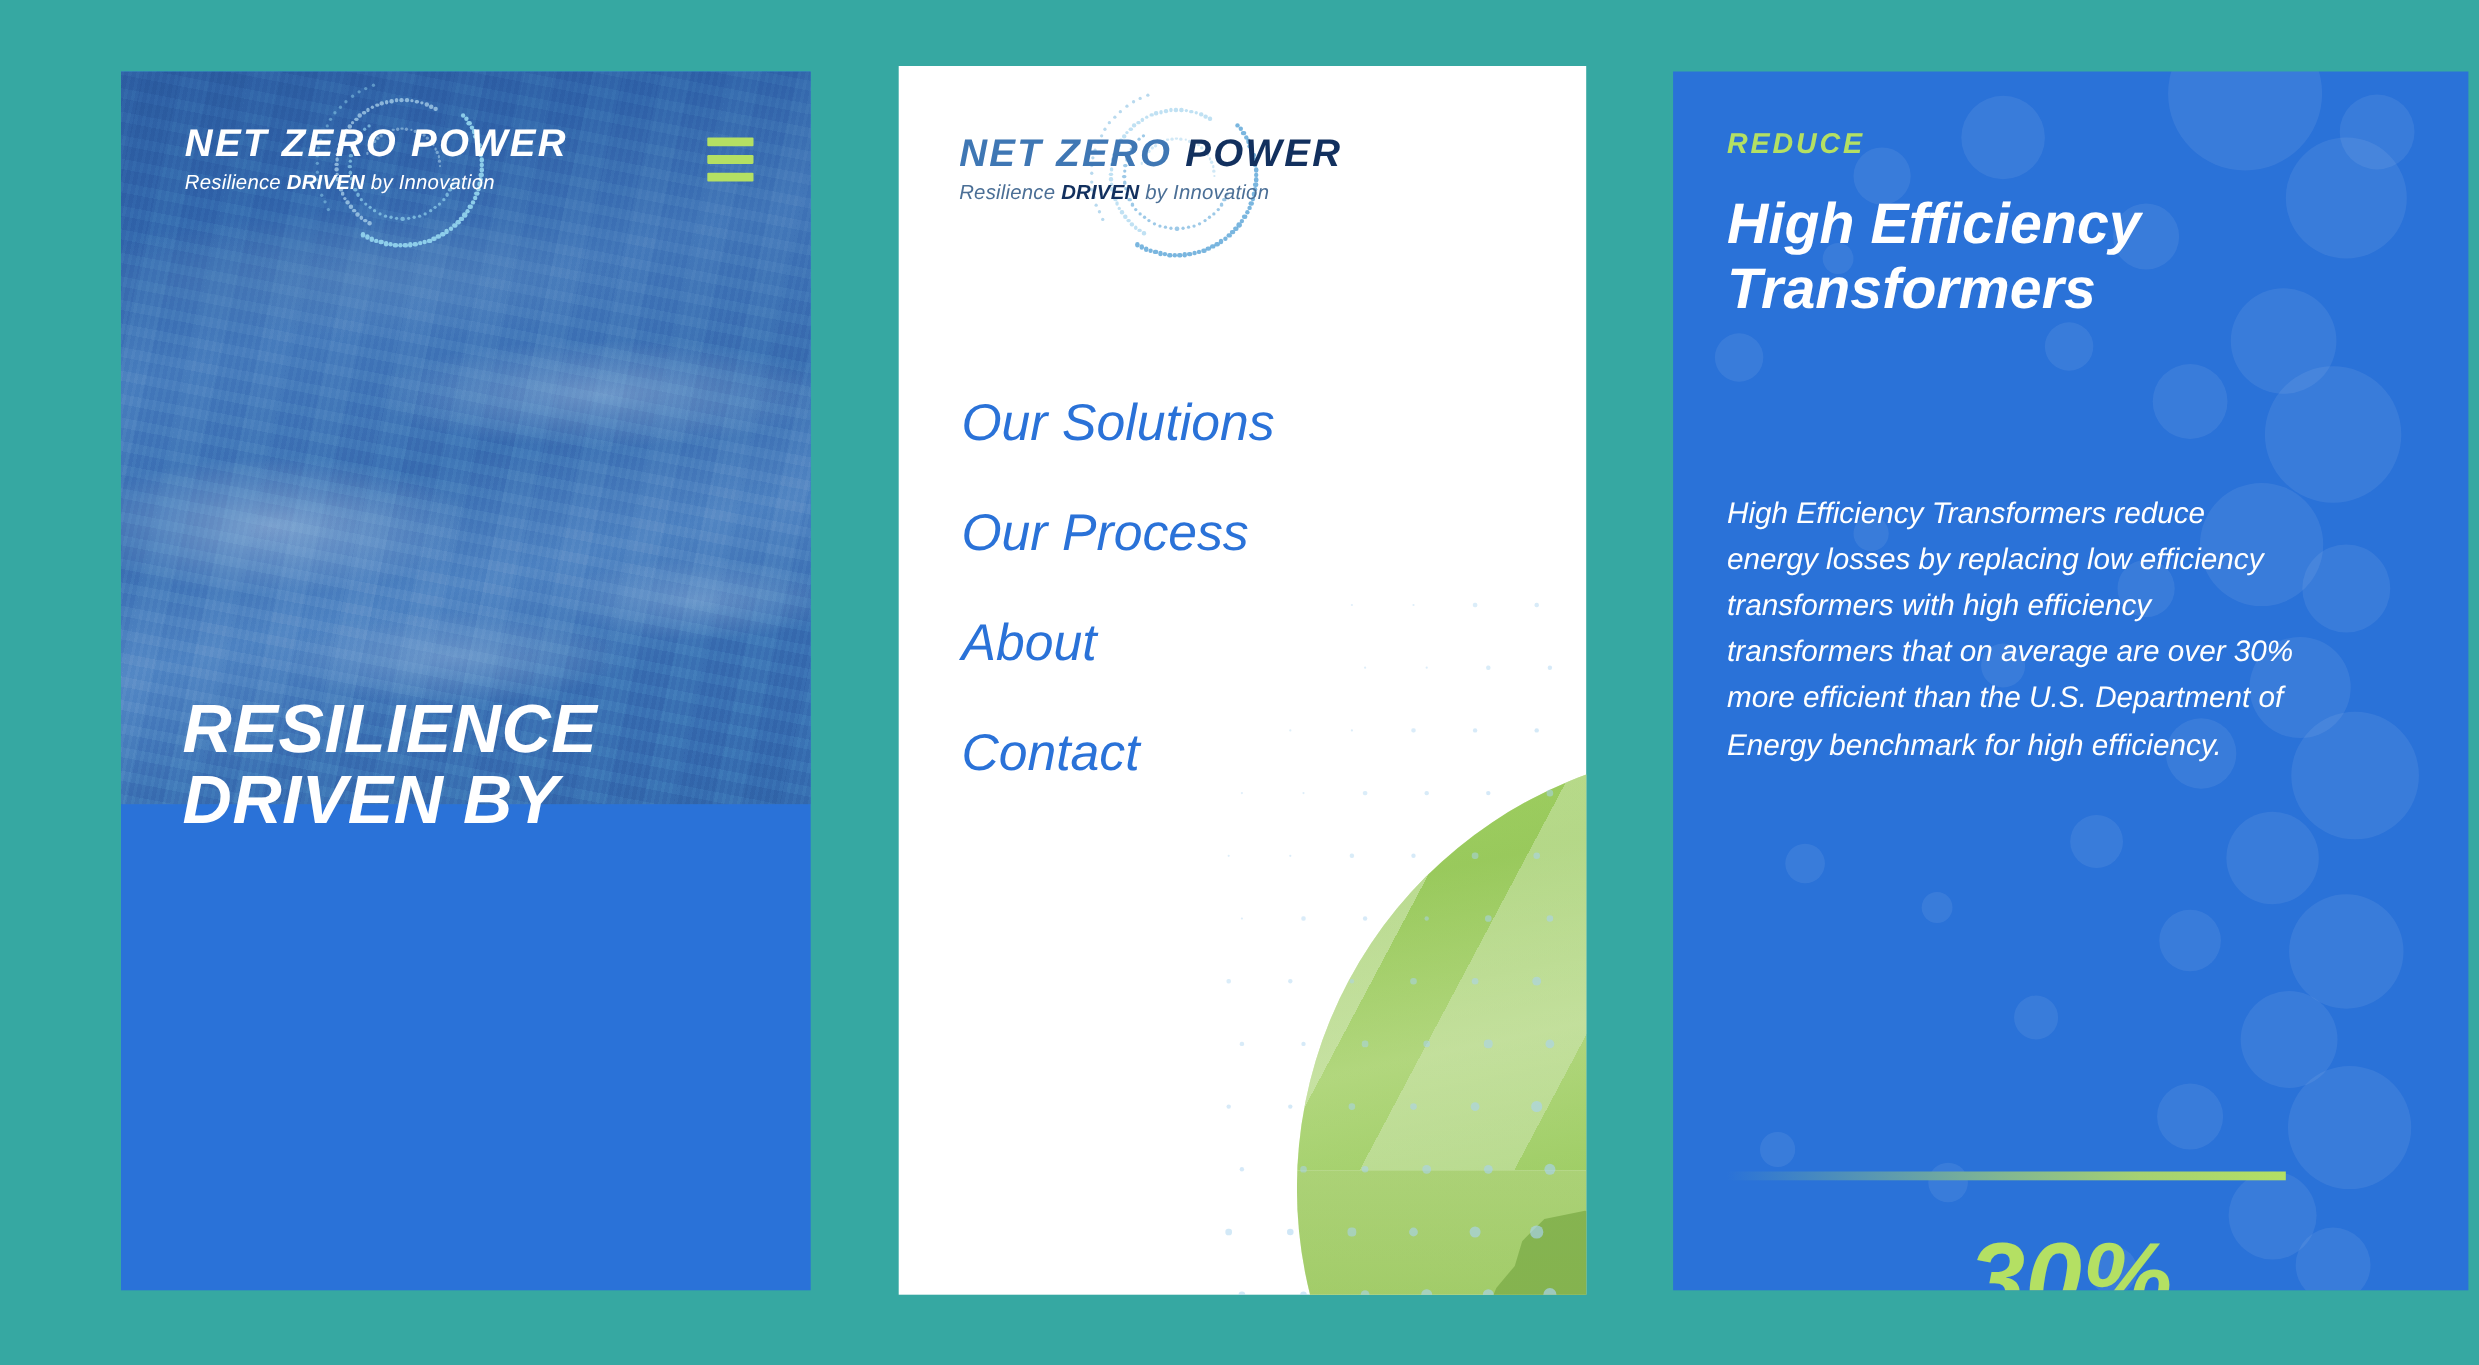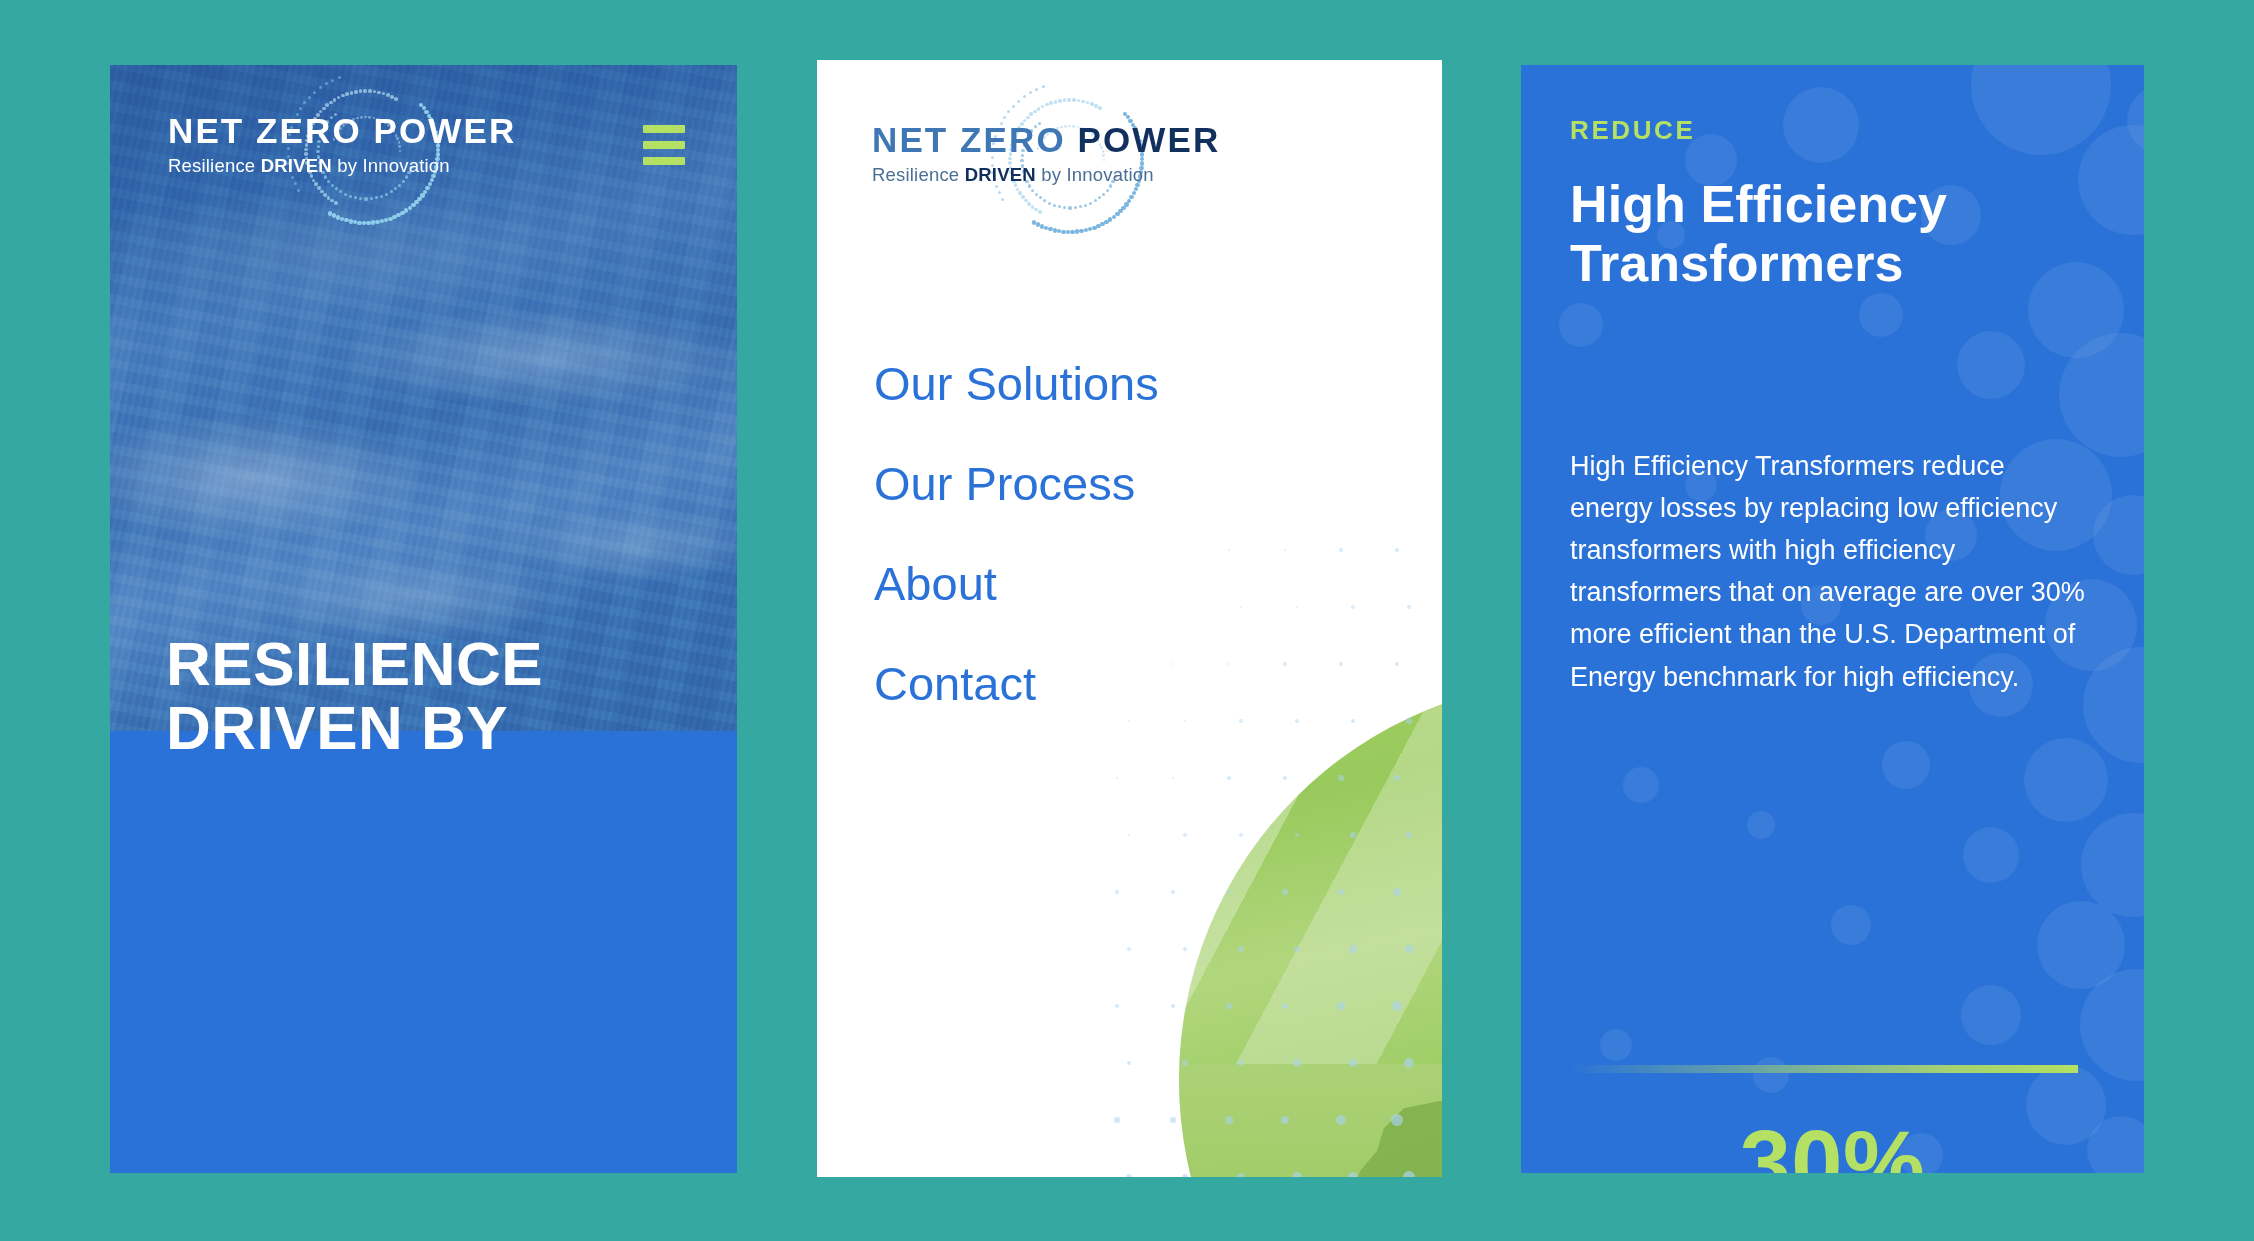--- a/index.html
+++ b/index.html
@@ -10,21 +10,21 @@
     font-family: "Liberation Sans", sans-serif;
     background: #36a8a2;
   }
   .stage {
     position: relative;
     width: 2254px; height: 1241px;
     background: #36a8a2;
   }
 
   
-  .card { position: absolute; overflow: hidden; }
+  .card { position: absolute; overflow: hidden; font-style: italic; }
 
   
   #card-hero { left: 110px; top: 65px; width: 627px; height: 1108px; background: #2a72d8; }
 
   .hero-photo {
     position: absolute; left: 0; top: 0; width: 100%; height: 666px;
     background:
       linear-gradient(180deg, rgba(30,85,165,.55) 0%, rgba(32,92,175,.45) 45%, rgba(36,100,185,.40) 100%),
       repeating-linear-gradient(102deg, rgba(255,255,255,.055) 0 3px, rgba(0,0,0,.045) 3px 7px),
       repeating-linear-gradient(11deg, rgba(255,255,255,.07) 0 9px, rgba(0,0,0,.05) 9px 21px),
@@ -132,21 +132,21 @@
   }
   .menu-circle .tint {
     position: absolute; inset: 0;
     background: linear-gradient(160deg, rgba(150,200,80,.34), rgba(120,180,70,.28));
   }
 
   .halftone { position: absolute; left: 300px; top: 490px; width: 720px; height: 690px; z-index: 3; }
   .halftone i { position: absolute; border-radius: 50%; background: #a9d3f0; display: block; }
 
   
-  #card-stat { left: 1521px; top: 65px; width: 623px; height: 1108px; background: #2a72d8; }
+  #card-stat { left: 1521px; top: 65px; width: 723px; height: 1108px; background: #2a72d8; }
   .stat-bubbles { position: absolute; inset: 0; z-index: 1; }
   .stat-bubbles i { position: absolute; border-radius: 50%; background: rgba(255,255,255,.075); display: block; }
 
   .eyebrow {
     position: absolute; left: 49px; top: 50px; z-index: 4;
     font-size: 26px; font-weight: 700; letter-spacing: 2.6px; color: #b4e063;
   }
   .stat-title {
     position: absolute; left: 49px; top: 110px; z-index: 4;
     font-size: 52px; font-weight: 700; line-height: 1.13; color: #ffffff; letter-spacing: .1px;

